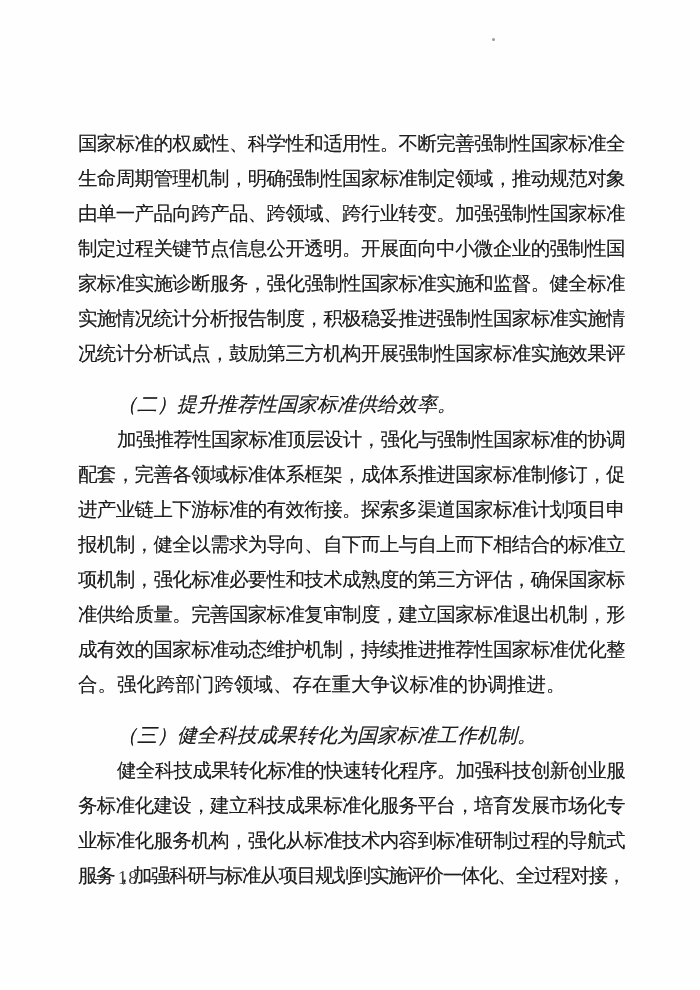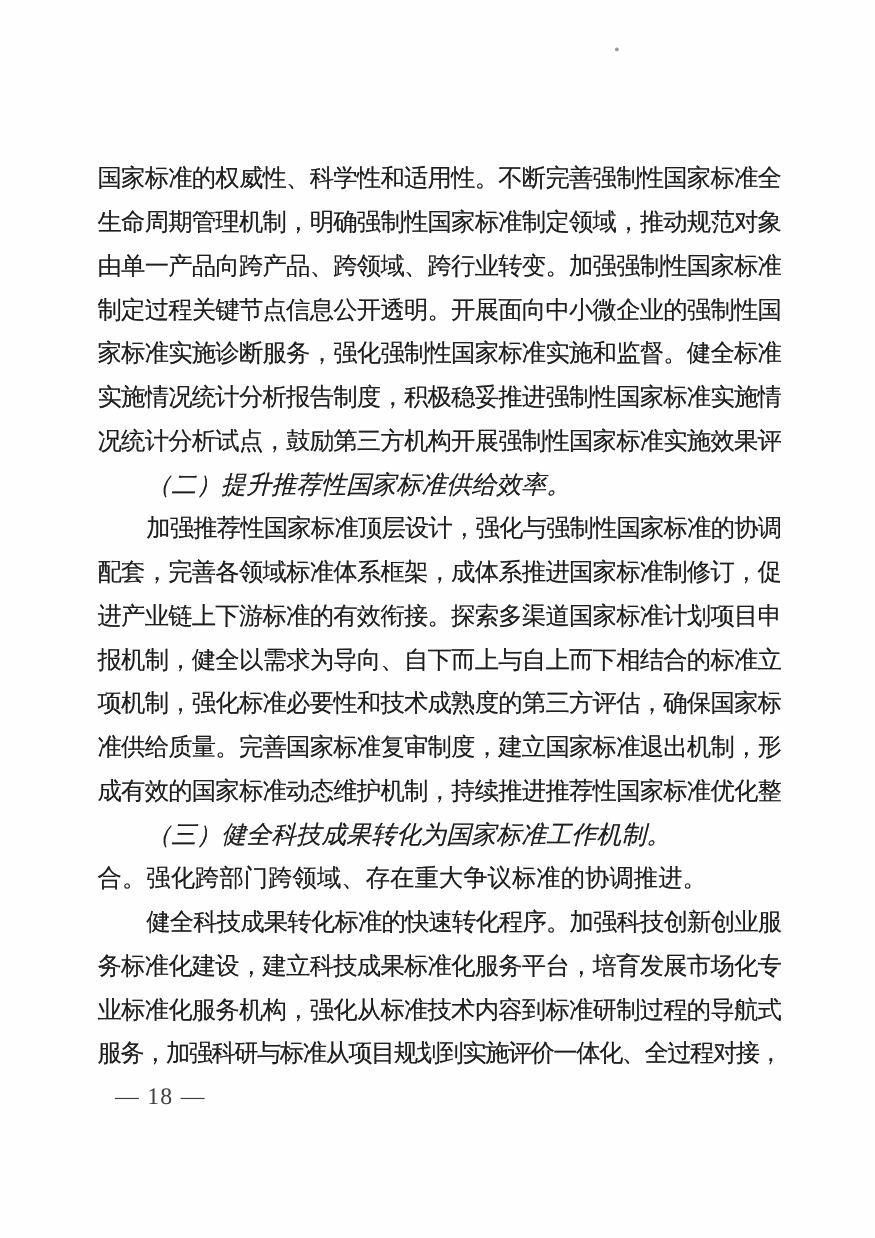--- a/index.html
+++ b/index.html
@@ -63,20 +63,21 @@
   }
   .line.fill.indent {
     padding-left: 39px;
     box-sizing: content-box;
     width: 508px;
   }
   
   .line.heading {
     font-style: italic;
     font-size: 20px;
+    margin-top: 16px;
   }
   .footer {
     position: absolute;
     left: 92px;
     top: 860px;
     height: 35px;
     line-height: 35px;
     font-size: 19px;
     color: #404040;
     letter-spacing: 1px;
@@ -514,22 +515,22 @@
         <span>荐</span>
         <span>性</span>
         <span>国</span>
         <span>家</span>
         <span>标</span>
         <span>准</span>
         <span>优</span>
         <span>化</span>
         <span>整</span>
       </div>
+      <div class="line body">合。强化跨部门跨领域、存在重大争议标准的协调推进。</div>
       <div class="line heading indent">（三）健全科技成果转化为国家标准工作机制。</div>
-      <div class="line body">合。强化跨部门跨领域、存在重大争议标准的协调推进。</div>
       <div class="line body indent fill">
         <span>健</span>
         <span>全</span>
         <span>科</span>
         <span>技</span>
         <span>成</span>
         <span>果</span>
         <span>转</span>
         <span>化</span>
         <span>标</span>

